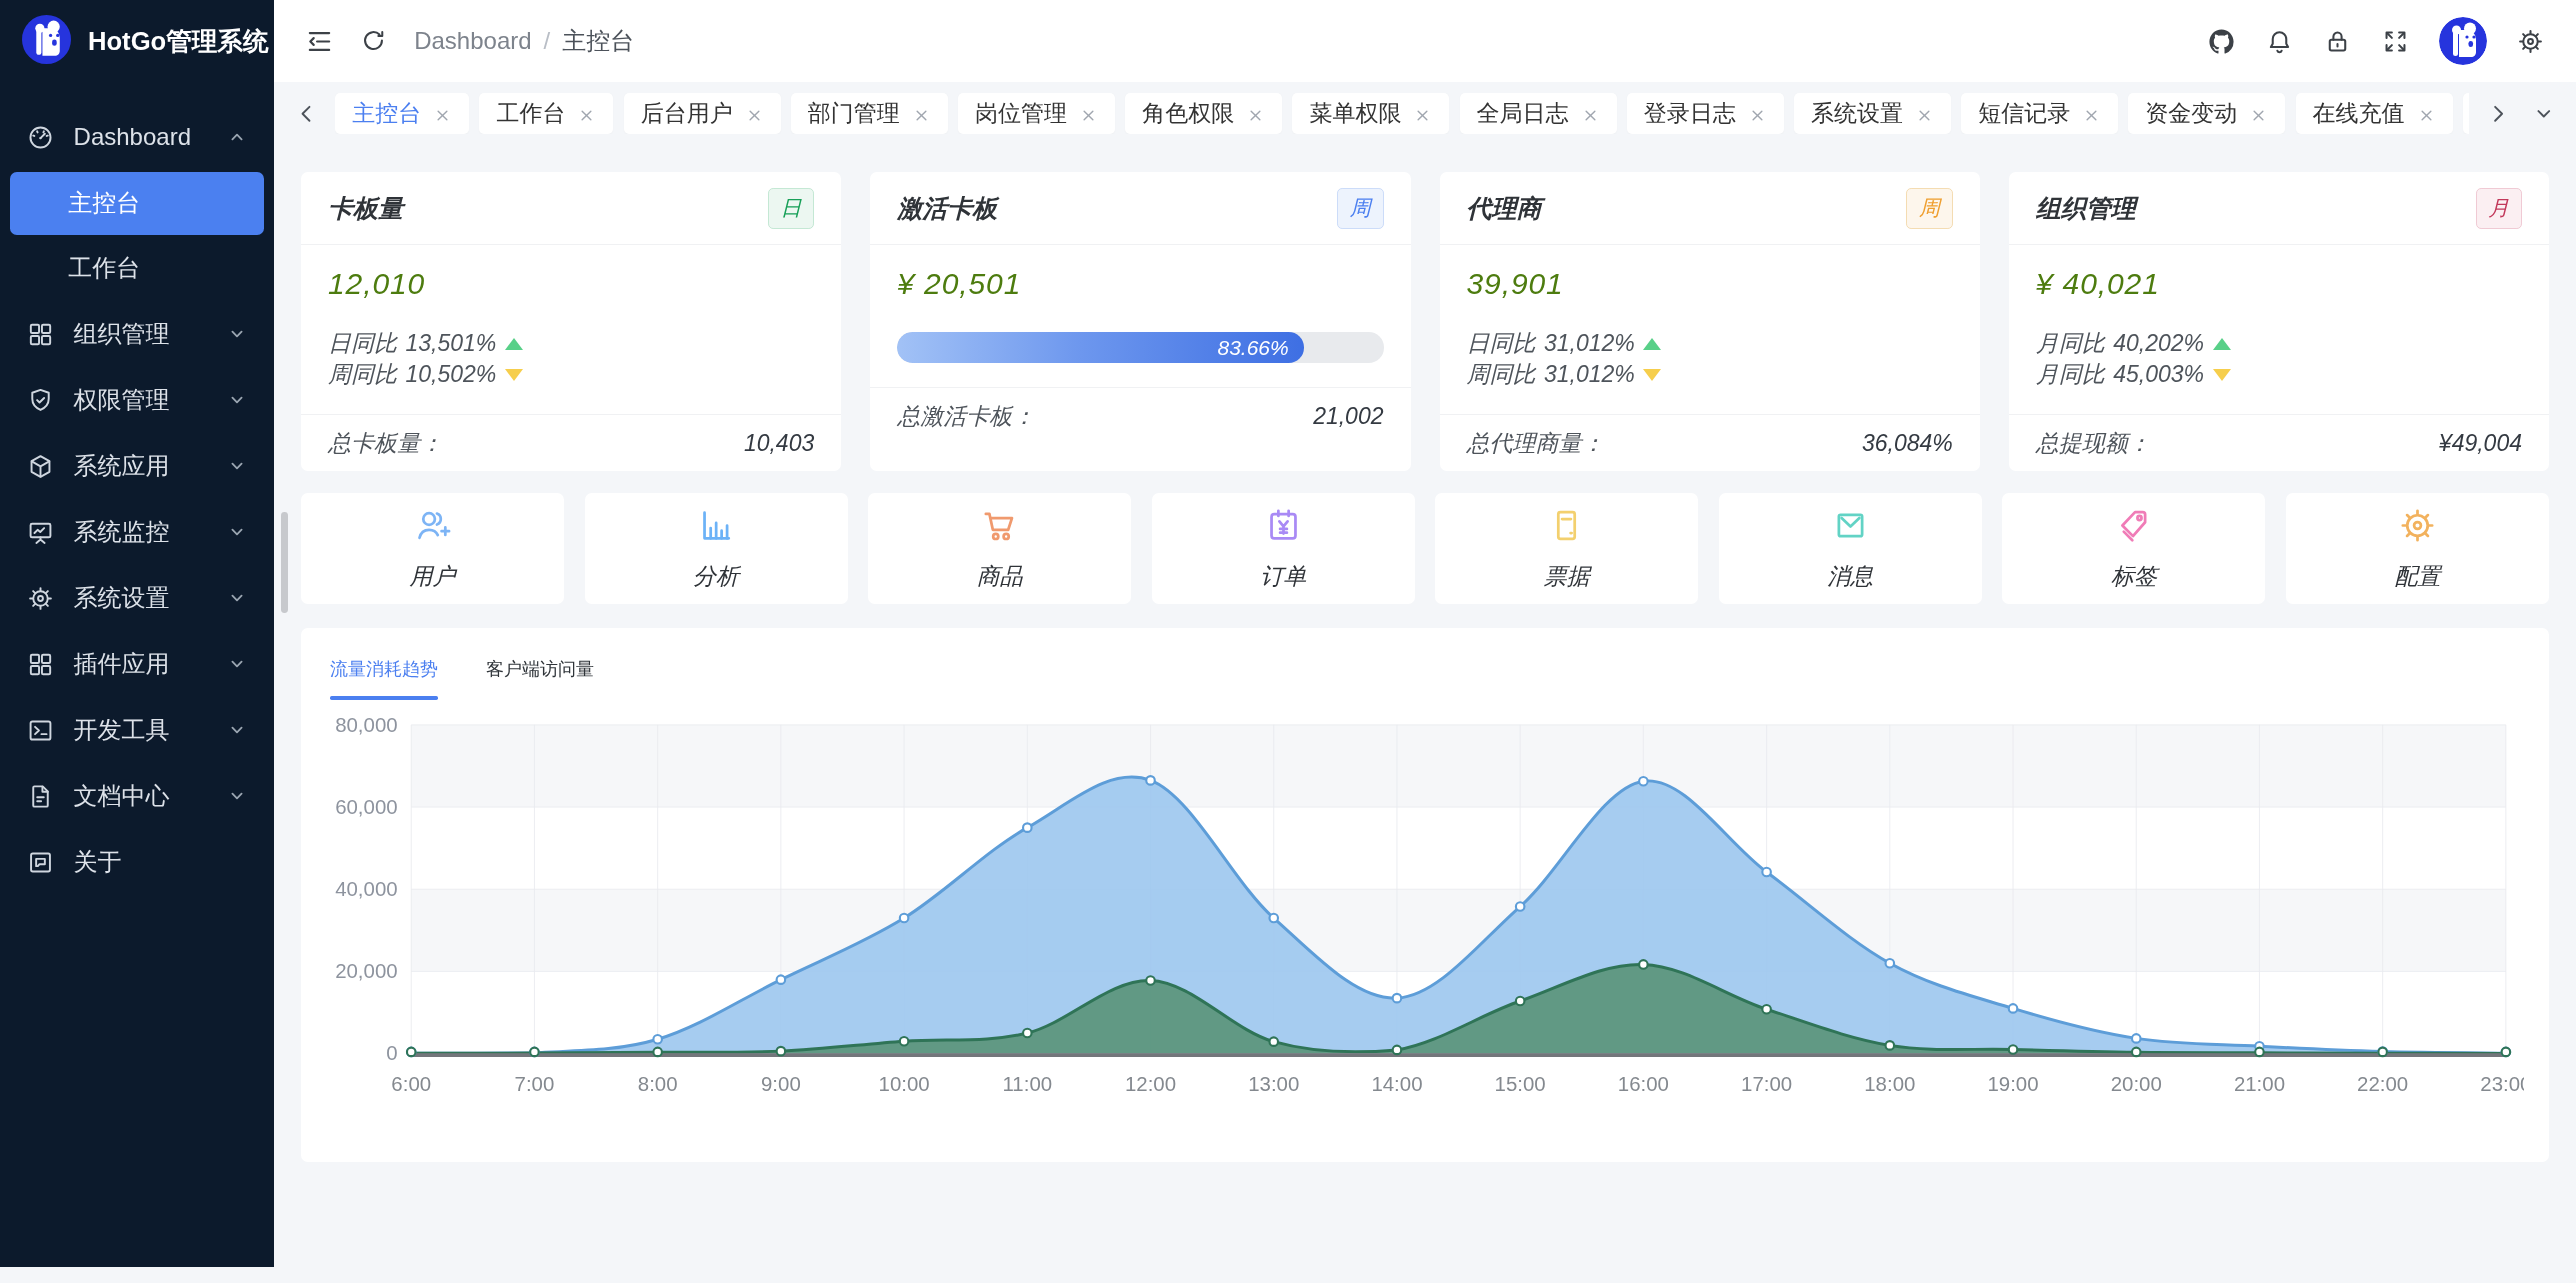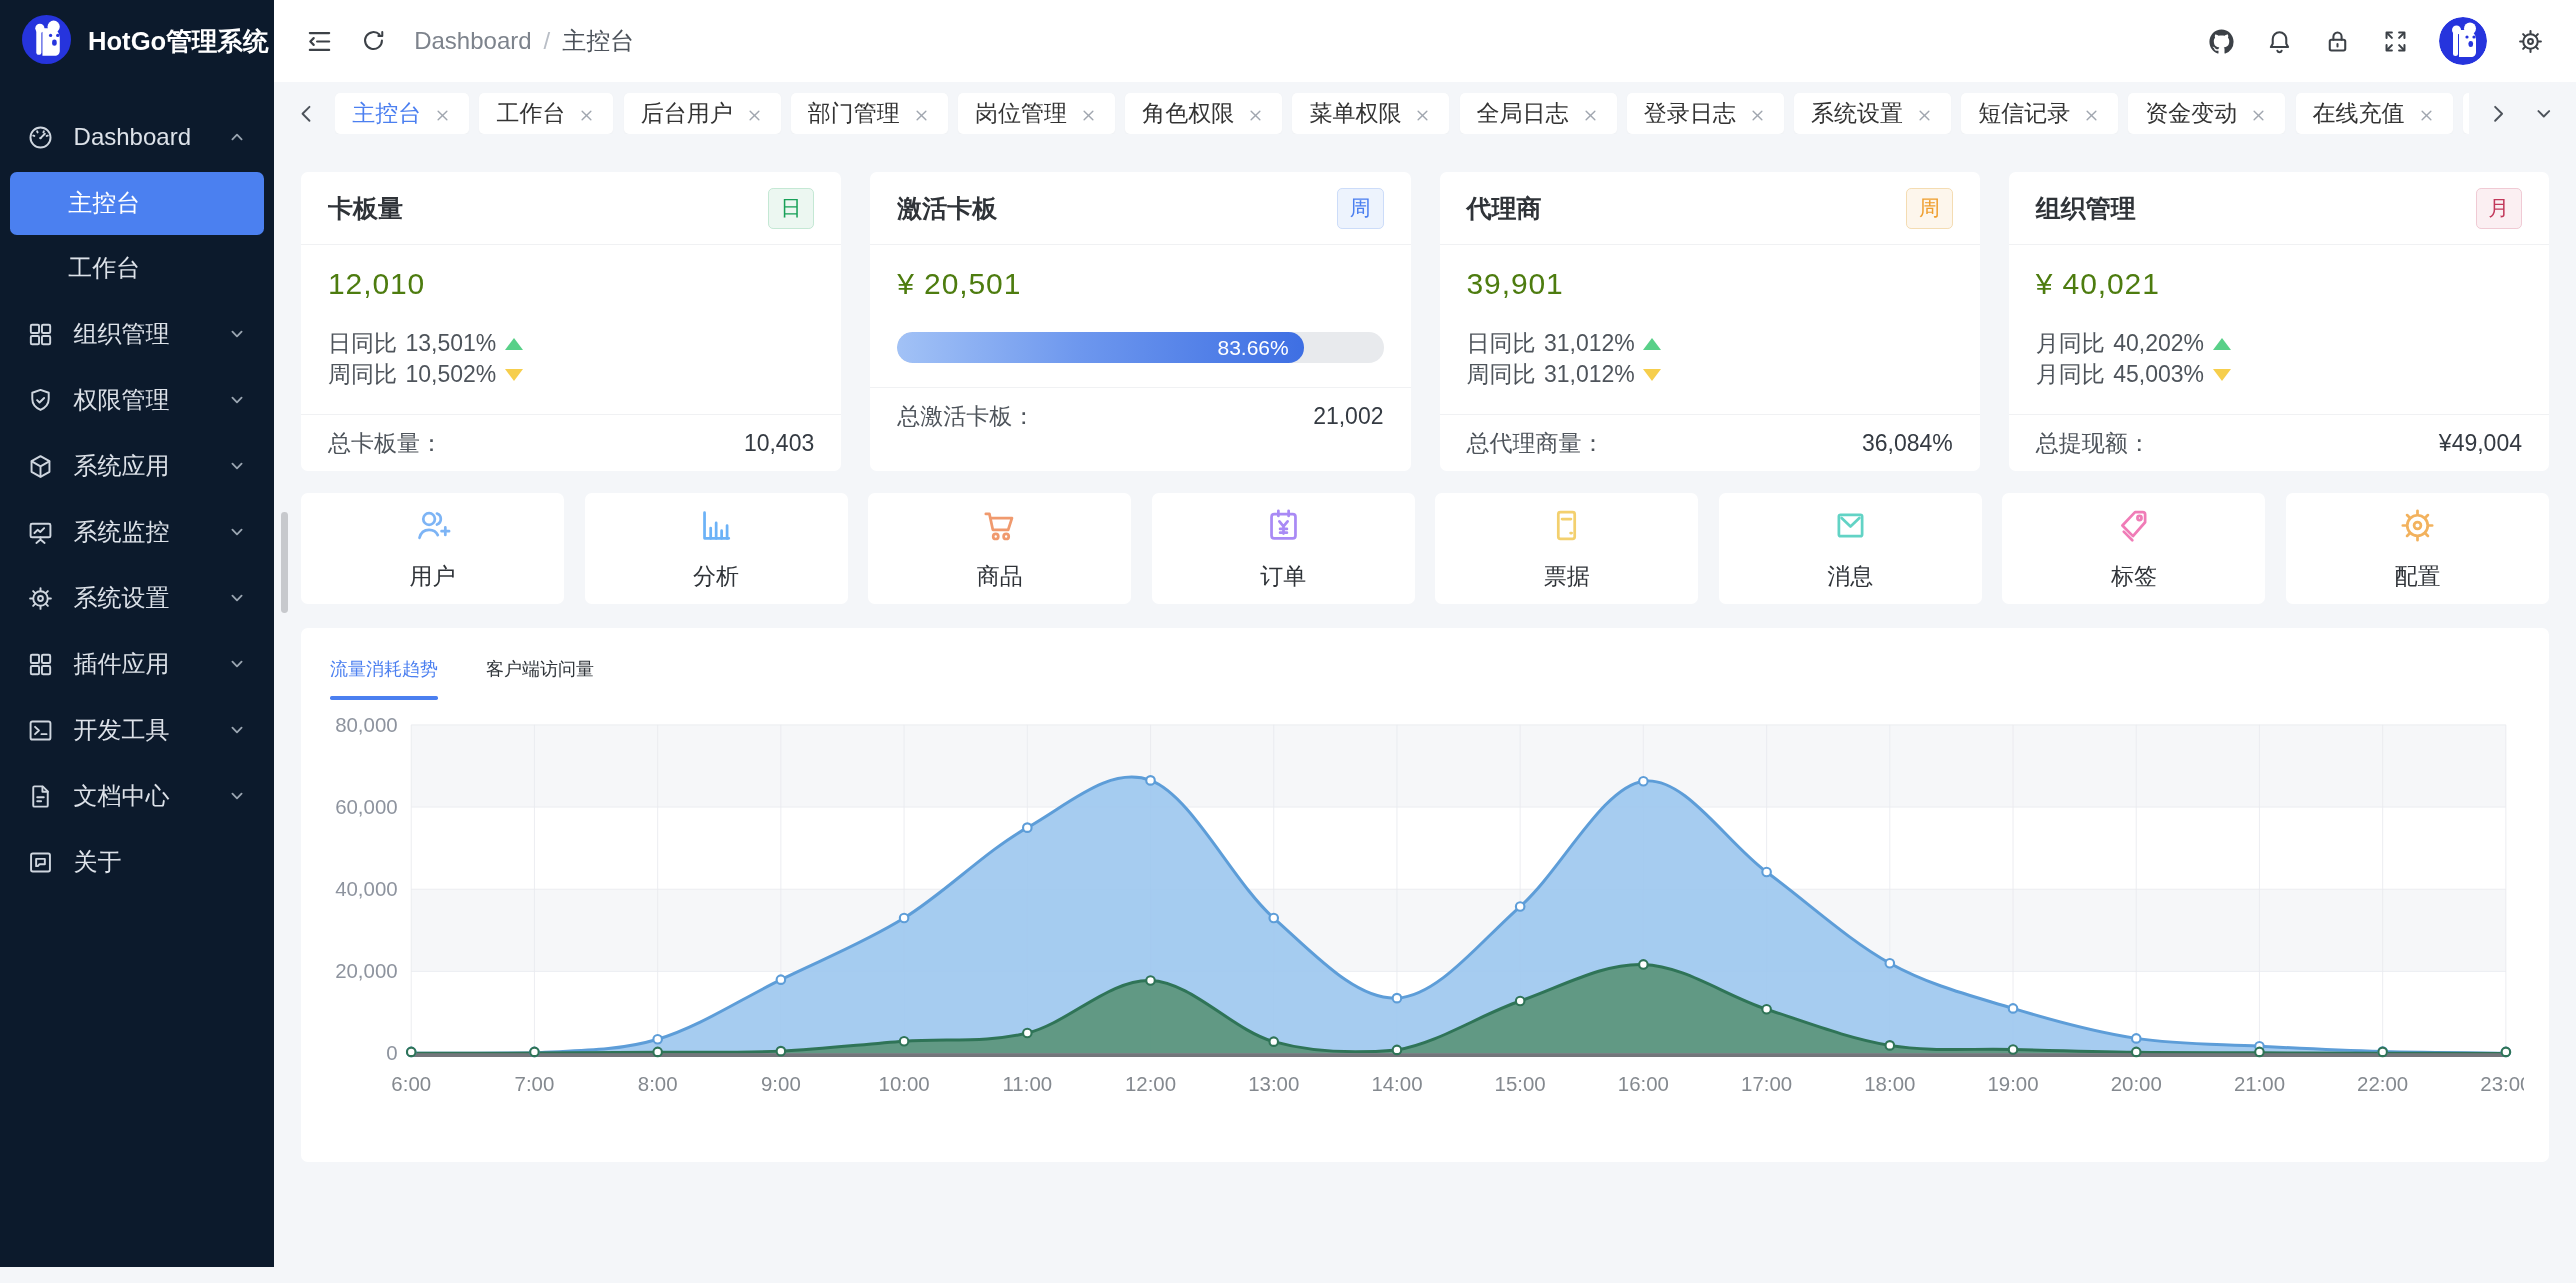--- a/index.html
+++ b/index.html
@@ -38,21 +38,21 @@
   .tabbar{height:63px;display:flex;align-items:center;padding:0 15.3px;gap:12px;flex:none;}
   .tab-nav{width:34px;height:34px;display:flex;align-items:center;justify-content:center;color:#4c525a;cursor:pointer;flex:none;}
   .tab-nav svg{width:25.6px;height:25.6px;}
   .tabs-strip{display:flex;gap:10.2px;overflow:hidden;flex:1;height:41px;min-width:0;}
   .tab-chip{flex:none;height:41px;background:#fff;border-radius:5.1px;display:flex;align-items:center;padding:0 17px;font-size:23px;color:#333;gap:12px;cursor:pointer;box-shadow:0 0.9px 1.7px rgba(0,0,0,.03);}
   .tab-chip.active .tab-label{color:#4b7ff0;}
   .tab-close{width:19px;height:19px;color:#a0a6af;}
 
   
   .content{padding:27px;flex:1;}
-  .stat-grid{display:grid;grid-template-columns:repeat(4,1fr);gap:29px;}
+  .stat-grid{display:grid;grid-template-columns:repeat(4,1fr);gap:29px;font-style:italic;}
   .stat-card{background:#fff;border-radius:6.8px;}
   .stat-head{height:72px;display:flex;align-items:center;justify-content:space-between;padding:0 27px;border-bottom:0.9px solid #f0f1f3;}
   .stat-title{font-size:25px;font-weight:bold;color:#2f3338;}
   .badge{min-width:24px;height:39px;padding:0 10.2px;border-radius:5.1px;display:flex;align-items:center;justify-content:center;font-size:21px;border:0.9px solid;}
   .badge.green{color:#18a058;background:#ecf7f1;border-color:#c4e8d4;}
   .badge.blue{color:#4b7ff0;background:#edf3fd;border-color:#ccdcf9;}
   .badge.orange{color:#ef9f2f;background:#fdf6ec;border-color:#f4dcb2;}
   .badge.red{color:#c2385a;background:#fbeff2;border-color:#f0cad4;}
   .stat-body{padding:22px 27px 24px;}
   .stat-value{font-size:30px;color:#4d7c0f;letter-spacing:0.9px;}
@@ -60,21 +60,21 @@
   .trend{display:flex;align-items:center;gap:8.5px;}
   .arr{width:0;height:0;border-left:9.4px solid transparent;border-right:9.4px solid transparent;display:inline-block;}
   .arr.up{border-bottom:12.8px solid #58d088;}
   .arr.down{border-top:12.8px solid #f6ce4c;}
   .progress{margin-top:31px;height:31px;border-radius:15.3px;background:#e8eaed;overflow:hidden;}
   .progress-fill{height:100%;border-radius:15.3px;background:linear-gradient(90deg,#a2c2f6 0%,#6d97ee 45%,#3e6fe3 100%);display:flex;align-items:center;justify-content:flex-end;padding-right:15.3px;box-sizing:border-box;color:#fff;font-size:21px;}
   .stat-foot{height:56px;display:flex;align-items:center;justify-content:space-between;padding:0 27px;border-top:0.9px solid #f0f1f3;font-size:23px;}
   .sf-label{color:#4e545b;}
   .sf-value{color:#343a42;margin-left:40px;}
 
-  .quick-grid{display:grid;grid-template-columns:repeat(8,1fr);gap:20.5px;margin-top:22px;}
+  .quick-grid{display:grid;grid-template-columns:repeat(8,1fr);gap:20.5px;margin-top:22px;font-style:italic;}
   .quick-card{background:#fff;border-radius:6.8px;height:111px;display:flex;flex-direction:column;align-items:center;justify-content:center;gap:12px;cursor:pointer;}
   .quick-card svg{width:41px;height:41px;}
   .quick-label{font-size:23px;color:#2f3338;}
 
   .chart-panel{background:#fff;border-radius:6.8px;margin-top:24px;padding:22px 24px 15.3px;}
   .chart-tabs{display:flex;gap:48px;padding:6.8px 5.1px 0;}
   .chart-tab{font-size:18px;color:#2e3338;padding-bottom:19px;position:relative;cursor:pointer;}
   .chart-tab.active{color:#4b7ff0;}
   .chart-tab.active::after{content:"";position:absolute;left:0;right:0;bottom:0;height:3.4px;border-radius:1.7px;background:#4b7ff0;}
   .chart-host{margin-top:13.6px;}

